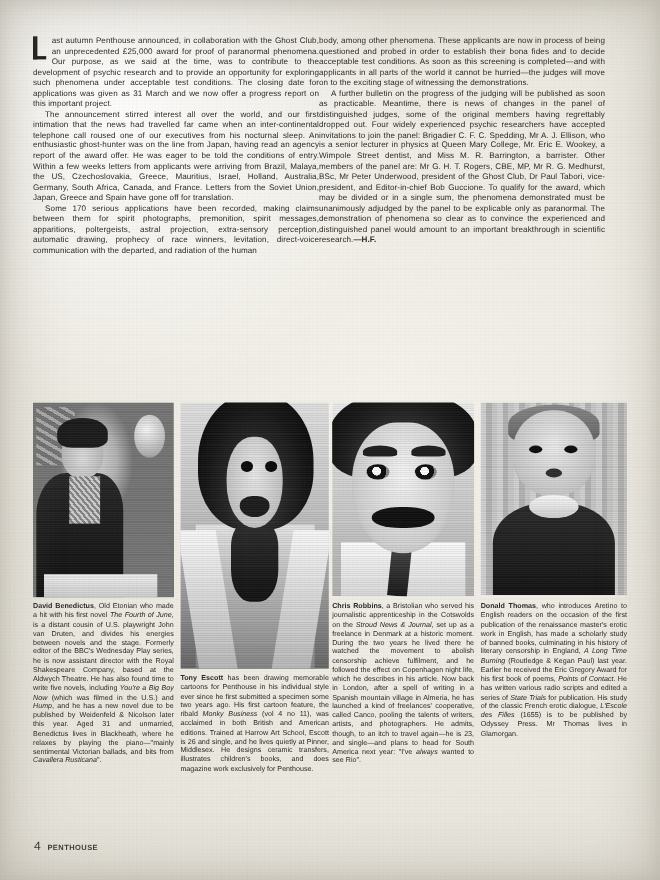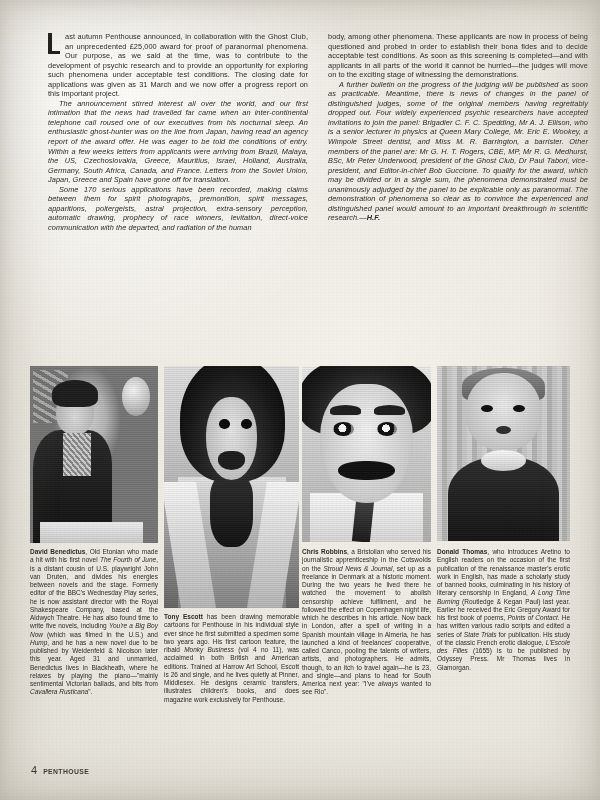--- a/index.html
+++ b/index.html
@@ -24,31 +24,31 @@
       repeating-linear-gradient(0deg, rgba(120,115,105,.045) 0 1px, rgba(255,255,255,0) 1px 3px),
       repeating-linear-gradient(90deg, rgba(120,115,105,.035) 0 1px, rgba(255,255,255,0) 1px 4px);
   }
   #vig{
     position:absolute;inset:0;pointer-events:none;
     box-shadow:inset 0 0 55px rgba(140,134,120,.45), inset 0 0 14px rgba(160,154,140,.25);
   }
 
   
   .article{
-    position:absolute;left:48px;top:32px;width:540px;
-    display:flex;gap:20px;
+    position:absolute;left:30px;top:32px;width:540px;
+    display:flex;
   }
   .art-col{width:260px;}
   .art-col p{
     margin:0;
     font-size:7.35px;line-height:9.55px;
     text-align:justify;text-justify:inter-word;
     letter-spacing:.01em;color:#2b2926;
   }
-  .art-col p + p{text-indent:11px;font-style:italic;}
+  .art-col p + p{text-indent:11px;}
   .dropcap{
     float:left;width:13px;height:21px;margin:1px 4px 0 0;
     position:relative;
   }
   .dropcap::before{
     content:"";position:absolute;left:0;top:0;width:3.5px;height:21px;background:#201e1b;
   }
   .dropcap::after{
     content:"";position:absolute;left:0;bottom:0;width:12px;height:3.5px;background:#201e1b;
   }

